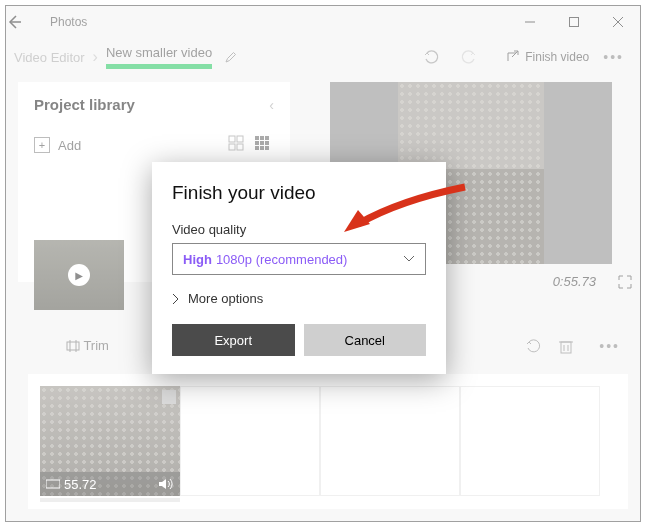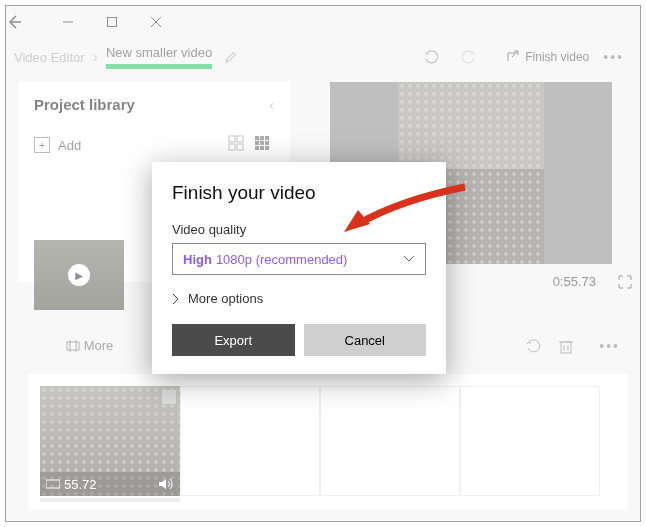--- a/index.html
+++ b/index.html
@@ -31,21 +31,21 @@
   .gridicon { width: 20px; height: 20px; color: #888; font-size: 14px; margin-left: 6px; }
   .lib-thumb { position: absolute; left: 28px; top: 164px; width: 90px; height: 70px; background: #555; display: flex; align-items: center; justify-content: center; }
   .lib-thumb::before { content: ""; position: absolute; inset: 0; background: linear-gradient(#7a7a70, #595950); }
   .play-circ { position: relative; width: 22px; height: 22px; border-radius: 50%; background: #fff; display: flex; align-items: center; justify-content: center; color: #333; font-size: 10px; }
   .preview-area { position: absolute; left: 324px; top: 6px; width: 282px; height: 182px; background: #8a8a8a; display: flex; align-items: center; justify-content: center; }
   .prev-img { width: 146px; height: 182px; background: linear-gradient(#9f9c95 0 48%, #7a7770 48% 100%); position: relative; overflow: hidden; }
   .tree { position: absolute; inset: 0; background:
     radial-gradient(#c8c5bf 2px, transparent 2px) 0 0/8px 8px; opacity:0.5;}
   .preview-ctrl { position: absolute; left: 324px; top: 196px; width: 302px; display: flex; align-items: center; gap: 10px; }
   .play-prev { width: 22px; color: #555; }
-  .time-val { color: #444; font-size: 13px; margin-left: auto; }
+  .time-val { color: #444; font-size: 13px; margin-left: auto; font-style: italic; }
   .expand-ic { color: #555; font-size: 14px; margin-left: 12px; }
   .toolbar2 { position: absolute; left: 60px; top: 262px; display: flex; align-items: center; gap: 20px; color: #666; font-size: 13px; }
   .toolbar2-right { position: absolute; right: 12px; top: 262px; display: flex; align-items: center; gap: 18px; color: #666; }
   .storyboard { position: absolute; left: 22px; top: 298px; right: 12px; bottom: 12px; background: #fff; display: flex; padding: 12px; }
   .clip { width: 140px; height: 110px; background: #888; position: relative; }
   .clip .img { position: absolute; inset: 0; background: linear-gradient(#9a968f, #6e6b64); }
   .clip .bot { position: absolute; left: 0; right: 0; bottom: 0; height: 24px; background: rgba(0,0,0,0.35); display: flex; align-items: center; color: #fff; font-size: 13px; padding: 0 6px; }
   .clip .spk { margin-left: auto; }
   .clip .topr { position: absolute; right: 4px; top: 4px; width: 14px; height: 14px; background: #bfbfbf; }
   .clip .bar { position: absolute; left: 0; right: 0; bottom: -6px; height: 4px; background: #e0e0e0; }
@@ -70,20 +70,21 @@
 <body>
 
 <div class="frame">
   <div class="titlebar">
     <div class="back-btn">
       <svg width="16" height="16" viewBox="0 0 16 16">
           <path d="M10 2 L4 8 L10 14" stroke="#333" stroke-width="1.5" fill="none"></path>
           <path d="M4 8 H15" stroke="#333" stroke-width="1.5"></path>
         </svg>
     </div>
+    <div class="app-title">Photos</div>
     <div class="winctrl">
       <div>
           <svg width="10" height="10">
             <line x1="0" y1="5" x2="10" y2="5" stroke="#333"></line>
           </svg>
         </div>
       <div>
           <svg width="10" height="10">
             <rect x="0.5" y="0.5" width="9" height="9" stroke="#333" fill="none"></rect>
           </svg>
@@ -182,21 +183,21 @@
       </span>
     </div>
 
     <div class="toolbar2">
       <span>
         <svg width="14" height="12" style="display:inline;vertical-align:-2px">
             <rect x="1" y="2" width="12" height="8" stroke="#777" fill="none"></rect>
             <line x1="4" y1="0" x2="4" y2="12" stroke="#777"></line>
             <line x1="10" y1="0" x2="10" y2="12" stroke="#777"></line>
           </svg>
-        <span>More</span>
+        <span>Trim</span>
       </span>
     </div>
     <div class="toolbar2-right">
       <span>
           <svg width="16" height="16">
             <path d="M4 4 A6 6 0 1 1 3 10" stroke="#888" fill="none"></path>
             <path d="M2 6 L4 4 L6 6" stroke="#888" fill="none"></path>
           </svg>
         </span>
       <span>

